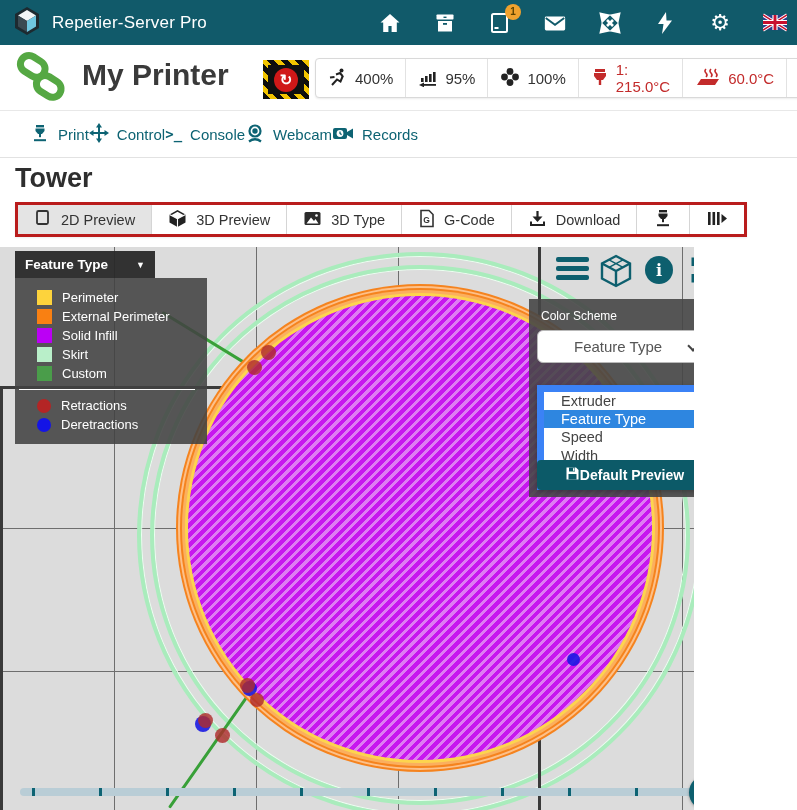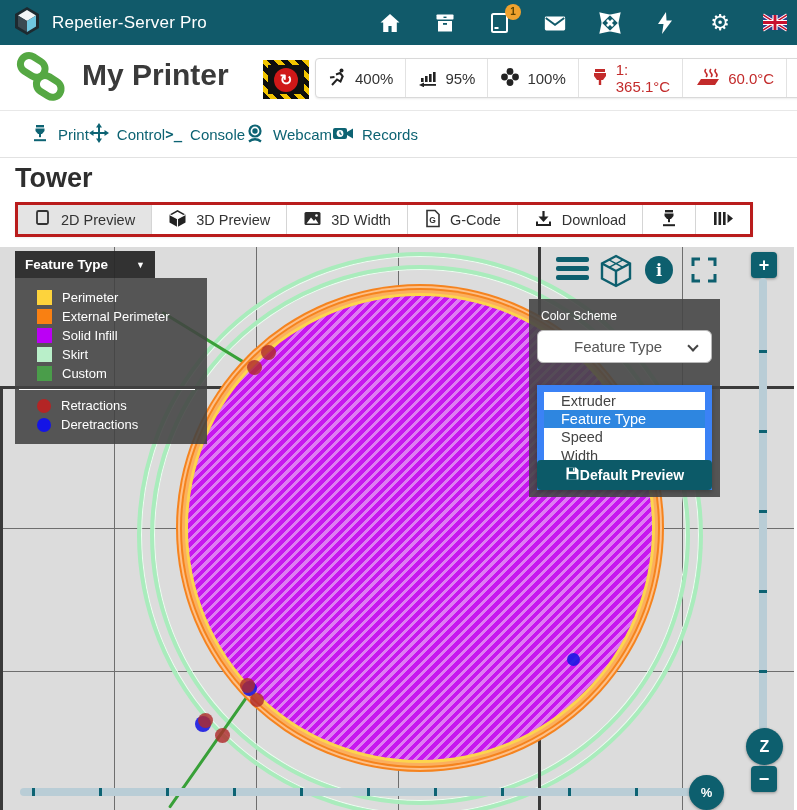--- a/index.html
+++ b/index.html
@@ -51,21 +51,21 @@
   .jobname { position:absolute; left:15px; top:163px; font-size:27px; font-weight:bold; color:#2e2e2e; }
   .viewbar { position:absolute; left:15px; top:202px; height:35px; display:flex;
     border:3px solid #b91c1c; border-radius:0; background:#0369a1;
     box-shadow:0 1px 2px rgba(0,0,0,.07); overflow:hidden; }
   .vbtn { display:flex; align-items:center; gap:9px; padding:0 16px; font-size:14.5px;
     color:#333; border-left:1px solid #d5d5d5; cursor:pointer; background:#fff; }
   .vbtn:first-child { border-left:none; }
   .vbtn.active { background:#e4e4e4; }
 
   
-  .canvas { position:absolute; left:0; top:247px; width:794px; height:563px;
+  .canvas { position:absolute; left:0; top:247px; width:694px; height:563px;
     background:#dcdcdc; overflow:hidden; }
   .gridv { position:absolute; top:0; height:563px; width:1px; background:#6e6e6e; }
   .gridh { position:absolute; left:0; width:797px; height:1px; background:#6e6e6e; }
   .majorh { position:absolute; left:0; top:139px; width:797px; height:3px; background:#3a3a3a; }
   .majorv { position:absolute; left:538px; top:0; width:3px; height:563px; background:#3a3a3a; }
   .majorl { position:absolute; left:0; top:139px; width:3px; height:424px; background:#3a3a3a; }
   .skirt { position:absolute; border:4px solid #a9ecbc; border-radius:50%;
     box-shadow:inset 0 0 0 1px #eafff0; }
   .travel { position:absolute; height:3px; background:#38a038; transform-origin:0 0; border-radius:2px; }
   .print-circle { position:absolute; left:188px; top:49px; width:464px; height:464px;
@@ -252,21 +252,21 @@
       <span>100%</span>
     </div>
     <div class="stat temp">
       <span>
         <svg width="18" height="20" viewBox="0 0 18 20" fill="#c32b2b">
           <rect x="4" y="2" width="10" height="3"></rect>
             <polygon points="3,6 15,6 15,9 12,13 6,13 3,9"></polygon>
           <rect x="7.8" y="13" width="2.4" height="5"></rect>
         </svg>
       </span>
-      <span>1: 365.1°C</span>
+      <span>1: 215.0°C</span>
     </div>
     <div class="stat temp">
       <span>
         <svg width="26" height="20" viewBox="0 0 26 20">
           <path d="M7 8 Q9 6 7 4 Q5 2 7 0" fill="none" stroke="#c32b2b" stroke-width="1.6" transform="translate(4,2)"></path>
           <path d="M7 8 Q9 6 7 4 Q5 2 7 0" fill="none" stroke="#c32b2b" stroke-width="1.6" transform="translate(9,2)"></path>
           <path d="M7 8 Q9 6 7 4 Q5 2 7 0" fill="none" stroke="#c32b2b" stroke-width="1.6" transform="translate(14,2)"></path>
           <polygon points="6,12 24,12 20,18 2,18" fill="#c32b2b"></polygon>
         </svg>
       </span>
@@ -352,21 +352,21 @@
     <span>3D Preview</span>
   </div>
   <div class="vbtn">
     <span>
       <svg width="19" height="19" viewBox="0 0 19 19">
         <rect x="1.5" y="3" width="16" height="13" rx="1.5" fill="#2b2b2b"></rect>
         <polygon points="3.5,14.5 8,8.5 11,12 12.5,10 15.5,14.5" fill="#fff"></polygon>
         <circle cx="13.5" cy="6.5" r="1.3" fill="#fff"></circle>
       </svg>
     </span>
-    <span>3D Width</span>
+    <span>3D Type</span>
   </div>
   <div class="vbtn">
     <span>
       <svg width="17" height="19" viewBox="0 0 17 19">
         <path d="M3 1.5 h8 l4 4 V17.5 H3 z" fill="none" stroke="#333" stroke-width="1.6"></path>
         <text x="8.5" y="13.5" text-anchor="middle" font-size="8.5" font-weight="bold" fill="#333" font-family="Liberation Sans, sans-serif">G</text>
       </svg>
     </span>
     <span>G-Code</span>
   </div>

